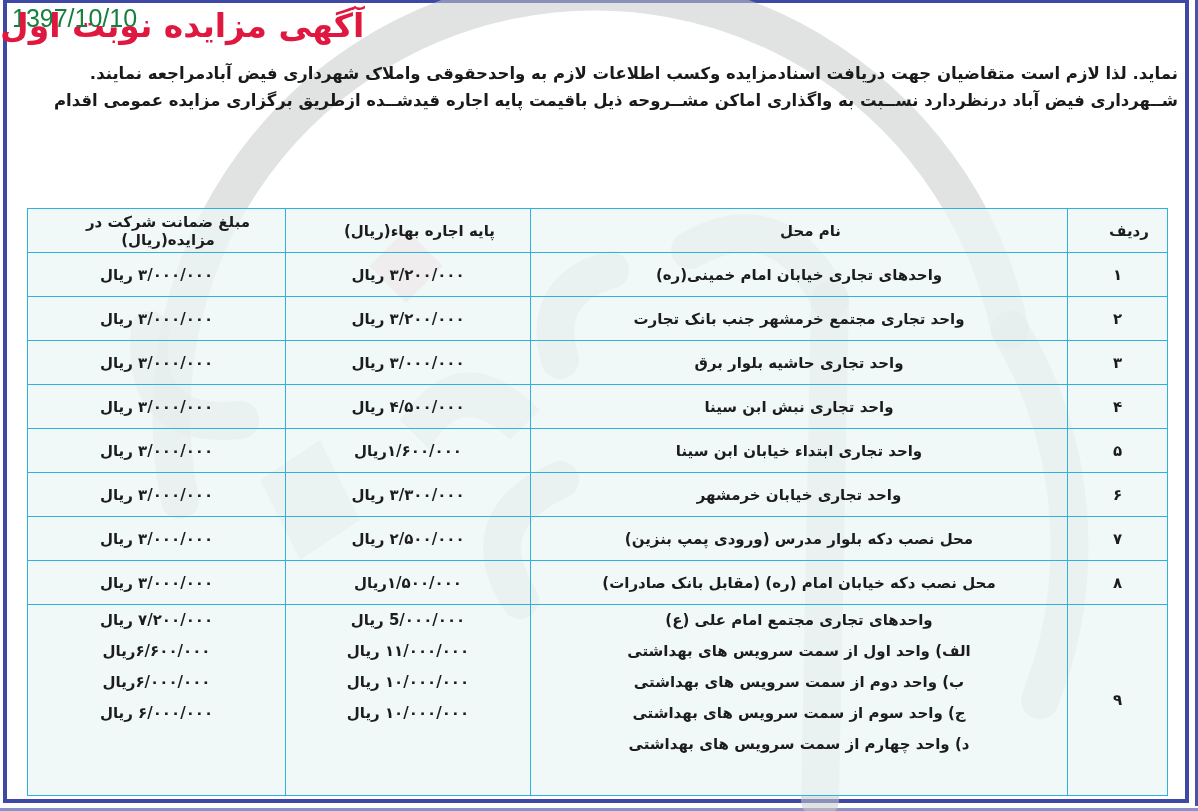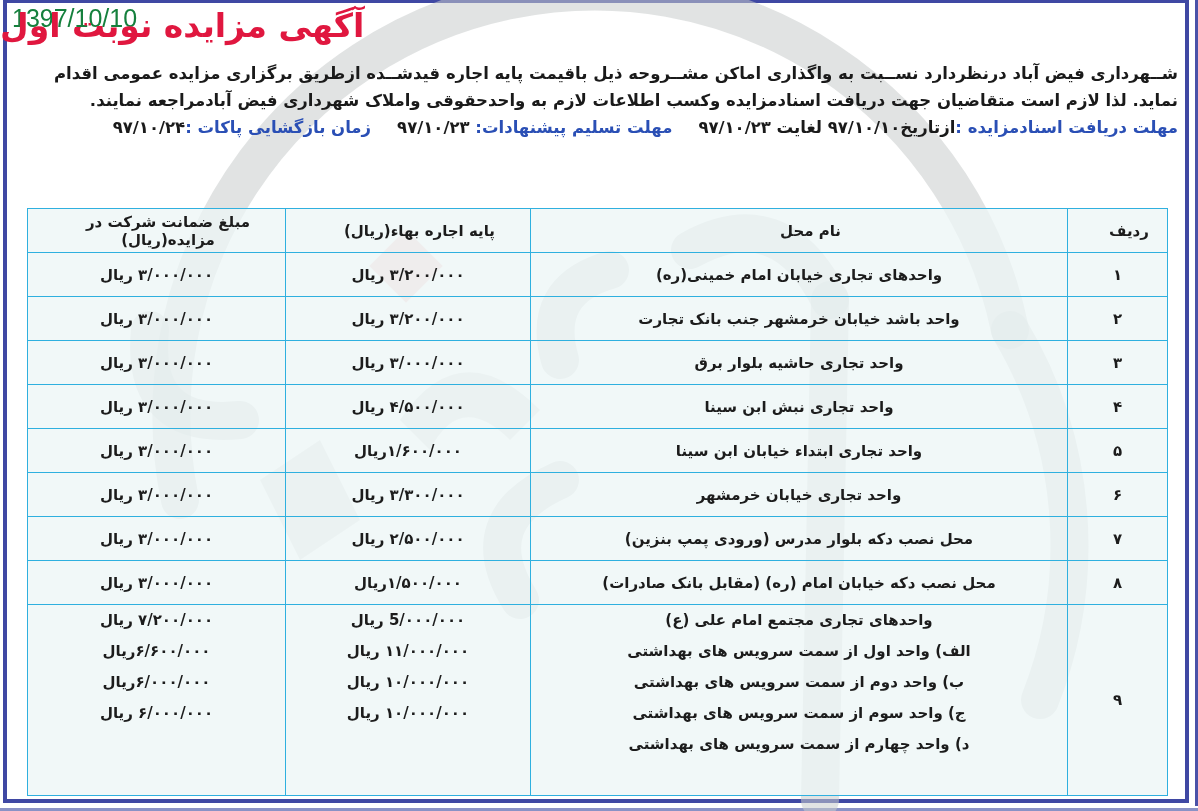--- a/index.html
+++ b/index.html
@@ -128,46 +128,43 @@
     <path d="M 400 420 Q 460 330 540 410 L 510 440 Q 460 390 430 450 Z"></path>
     <path d="M 260 480 L 320 440 L 360 520 L 300 560 Z"></path>
   </g>
   <rect x="380" y="240" width="52" height="52" fill="#f2b0b0" fill-opacity="0.55" transform="rotate(45 406 266)"></rect>
 </svg>
 
 <div class="date-stamp">1397/10/10</div>
 <div class="title">آگهی مزایده  نوبت اول</div>
 
 <div class="intro">
+  <p>نماید. لذا لازم است متقاضیان جهت دریافت اسنادمزایده وکسب اطلاعات لازم به واحدحقوقی واملاک شهرداری فیض آبادمراجعه نمایند.</p>
   <p>شــهرداری فیض آباد درنظردارد نســبت به واگذاری اماکن مشــروحه ذیل باقیمت پایه اجاره قیدشــده ازطریق برگزاری مزایده عمومی اقدام</p>
-  <p>نماید. لذا لازم است متقاضیان جهت دریافت اسنادمزایده وکسب اطلاعات لازم به واحدحقوقی واملاک شهرداری فیض آبادمراجعه نمایند.</p>
-  <p>
-    <span class="blue">مهلت دریافت اسنادمزایده :</span><span>ازتاریخ۹۷/۱۰/۱۰ لغایت ۹۷/۱۰/۲۳</span><span class="gap"></span><span class="blue">مهلت تسلیم پیشنهادات:</span>&nbsp;<span>۹۷/۱۰/۲۳</span><span class="gap"></span><span class="blue">زمان بازگشایی پاکات :</span><span>۹۷/۱۰/۲۴</span>
-  </p>
 </div>
 
 <table class="auction-table">
   <thead>
     <tr>
       <th class="col-idx">ردیف</th>
       <th class="col-name">نام محل</th>
       <th class="col-rent">پایه اجاره بهاء(ریال)</th>
       <th class="col-bond">مبلغ ضمانت شرکت در مزایده(ریال)</th>
     </tr>
   </thead>
   <tbody>
     <tr>
       <td class="col-idx">۱</td>
       <td class="col-name">واحدهای تجاری خیابان امام خمینی(ره)</td>
       <td class="col-rent val-cell">۳/۲۰۰/۰۰۰ ریال</td>
       <td class="col-bond val-cell">۳/۰۰۰/۰۰۰ ریال</td>
     </tr>
     <tr>
       <td class="col-idx">۲</td>
-      <td class="col-name">واحد باشد خیابان خرمشهر جنب بانک تجارت</td>
+      <td class="col-name">واحد تجاری مجتمع خرمشهر جنب بانک تجارت</td>
       <td class="col-rent val-cell">۳/۲۰۰/۰۰۰ ریال</td>
       <td class="col-bond val-cell">۳/۰۰۰/۰۰۰ ریال</td>
     </tr>
     <tr>
       <td class="col-idx">۳</td>
       <td class="col-name">واحد تجاری حاشیه بلوار برق</td>
       <td class="col-rent val-cell">۳/۰۰۰/۰۰۰ ریال</td>
       <td class="col-bond val-cell">۳/۰۰۰/۰۰۰ ریال</td>
     </tr>
     <tr>

